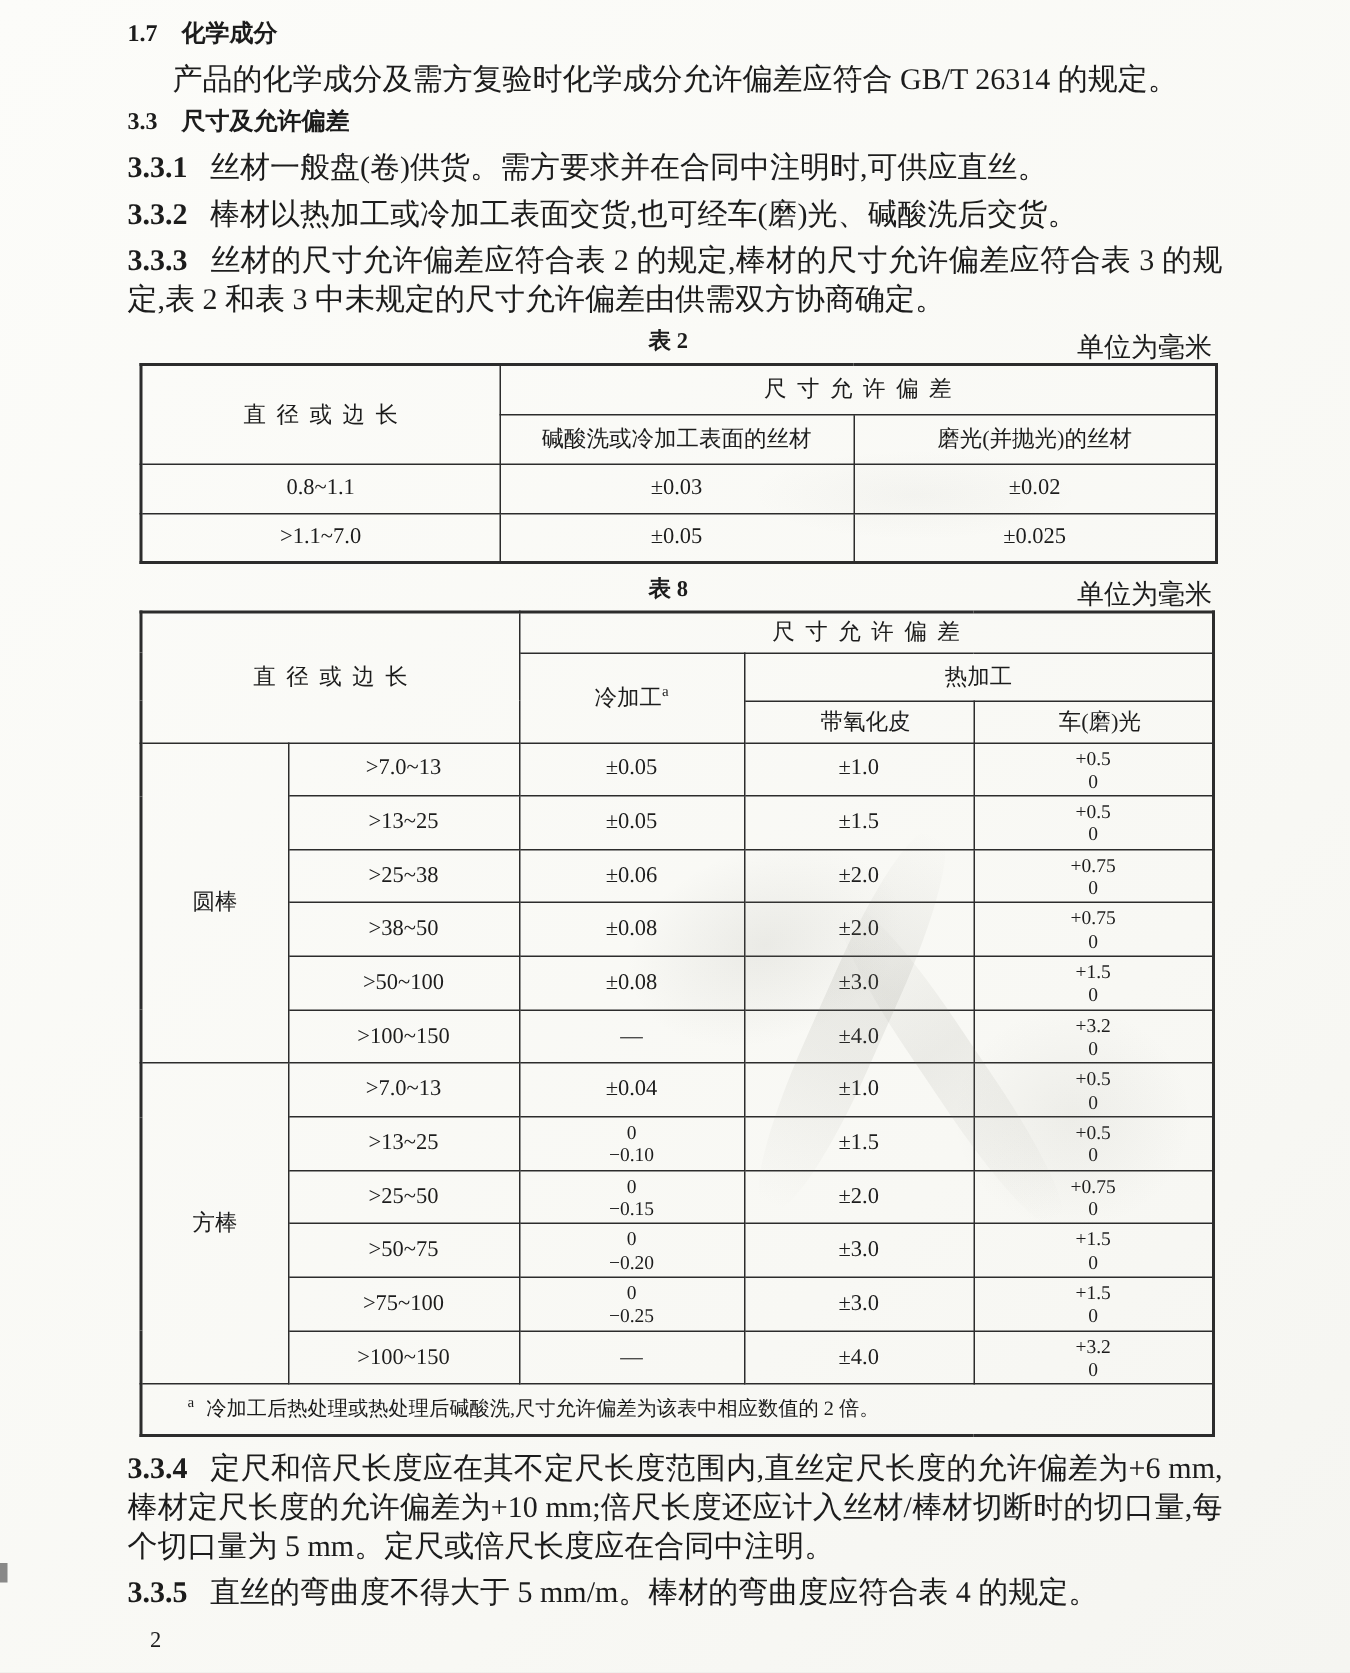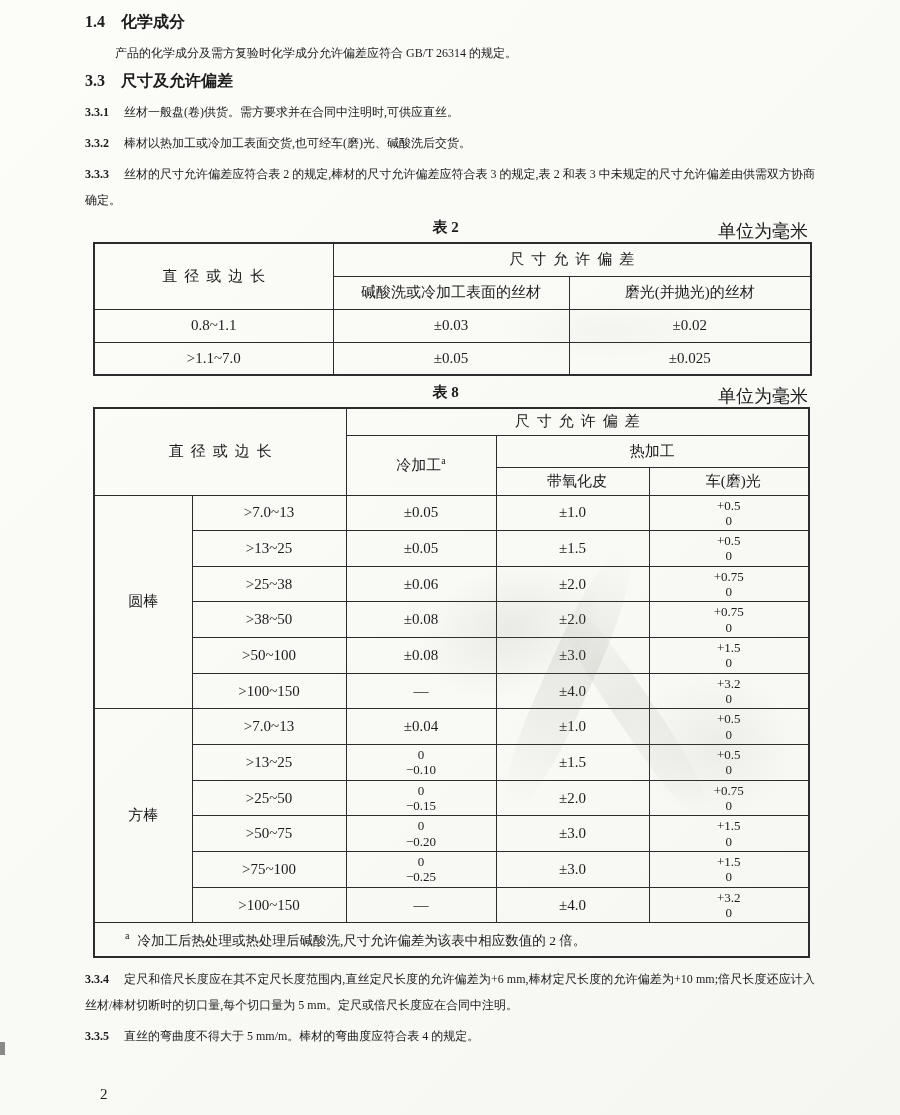--- a/index.html
+++ b/index.html
@@ -32,21 +32,21 @@
   .blob2 { left: 635px; top: 670px; width: 160px; height: 150px;
     background: radial-gradient(ellipse at center, rgba(128,128,118,0.09), transparent 70%); }
   .blob3 { left: 500px; top: 300px; width: 220px; height: 60px;
     background: radial-gradient(ellipse at center, rgba(128,128,118,0.05), transparent 70%); }
   .edge-mark { left: 0; top: 1042px; width: 5px; height: 13px; background: rgba(45,45,45,0.55); }
 
   
   .doc-number { font-weight: bold; font-size: 17px; letter-spacing: 0.5px; margin-bottom: 21px; }
   .heading { font-weight: bold; font-size: 16px; margin: 0 0 7px 0; }
   .heading .sec-num { margin-right: 16px; }
-  p.clause { font-size: 12px; line-height: 26px; margin: 0 0 5px 0; text-align: justify; }
+  p.clause { font-size: 20px; line-height: 26px; margin: 0 0 5px 0; text-align: justify; }
   p.clause .pnum { font-weight: bold; margin-right: 15px; white-space: nowrap; }
   p.indent-body { text-indent: 30px; }
 
   
   .caption-row { position: relative; width: 717px; margin: 3px 0 2px 8px; height: 22px; font-size: 15px; }
   .caption-row .cap { position: absolute; left: 0; right: 12px; text-align: center; font-weight: bold; }
   .caption-row .unit { position: absolute; right: 2px; top: 1px; font-size: 18px; }
 
   
   table { border-collapse: collapse; table-layout: fixed; width: 717px; margin-left: 8px; }
@@ -77,21 +77,21 @@
 
   <div class="artifact blob1"></div>
   <div class="artifact blob2"></div>
   <div class="artifact blob3"></div>
   <div class="artifact streak1"></div>
   <div class="artifact streak2"></div>
   <div class="artifact edge-mark"></div>
 
 
   <div class="heading">
-    <span class="sec-num">1.4</span><span>化学成分</span>
+    <span class="sec-num">1.7</span><span>化学成分</span>
   </div>
   <p class="clause indent-body">
     <span>产品的化学成分及需方复验时化学成分允许偏差应符合 GB/T 26314 的规定。</span>
   </p>
 
   <div class="heading">
     <span class="sec-num">3.3</span><span>尺寸及允许偏差</span>
   </div>
 
   <p class="clause">

